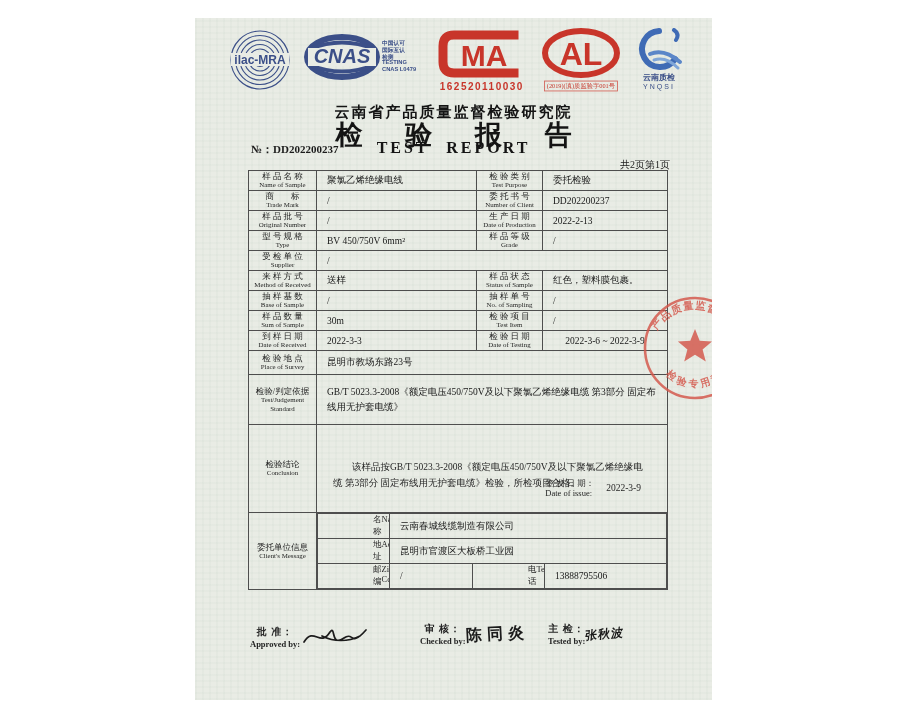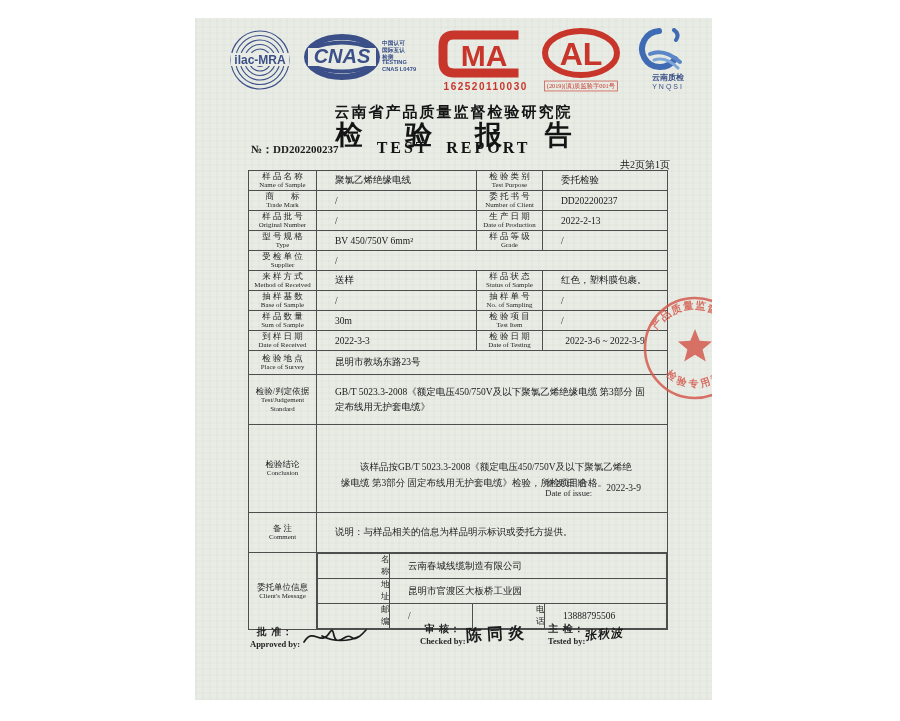--- a/index.html
+++ b/index.html
@@ -7,21 +7,21 @@
        font-family:"Liberation Serif", serif;}
   .paper{position:absolute;left:195px;top:18px;width:517px;height:682px;
     background-color:#e9ece5;
     background-image:
       repeating-linear-gradient(90deg, rgba(150,178,160,0.06) 0 2px, rgba(255,255,255,0) 2px 7px),
       repeating-linear-gradient(0deg, rgba(150,178,160,0.05) 0 2px, rgba(255,255,255,0) 2px 6px);
     overflow:hidden;color:#262626;}
   
   .logos{position:absolute;top:10px;left:33px;width:456px;height:66px;
          display:flex;justify-content:space-between;align-items:flex-start;}
-  .logo-block{display:flex;flex-direction:column;align-items:flex-end;}
+  .logo-block{display:flex;flex-direction:column;align-items:center;}
   .cnas-wrap{display:flex;align-items:center;gap:2px;margin-top:6px;}
   .cnas-side{font-family:"Liberation Sans",sans-serif;font-size:7px;line-height:1.12;
              color:#3b4f88;font-weight:bold;transform:scale(.82);transform-origin:left center;}
   .cma-number{font-family:"Liberation Sans",sans-serif;font-size:10px;font-weight:bold;
               color:#c8352a;letter-spacing:1.5px;margin-top:1px;}
   .cal-caption{font-size:7px;color:#c8352a;border:1px solid #d4695f;padding:0 2px;
                margin-top:2px;white-space:nowrap;transform:scale(.9);}
   .ynqsi-cap1{font-size:8px;font-weight:bold;color:#3b4f88;margin-top:0;}
   .ynqsi-cap2{font-family:"Liberation Sans",sans-serif;font-size:7px;letter-spacing:2px;color:#3b4f88;}
   
@@ -29,21 +29,21 @@
              font-size:15px;font-weight:bold;letter-spacing:2px;color:#141414;}
   .title-cn{position:absolute;top:99px;left:0;width:100%;text-align:center;
             font-size:27px;font-weight:bold;letter-spacing:18px;text-indent:18px;color:#141414;}
   .no-line{position:absolute;top:124px;left:56px;font-size:11px;font-weight:bold;color:#1c1c1c;}
   .title-en{position:absolute;top:121px;left:0;width:100%;text-align:center;
             font-size:16px;font-weight:bold;letter-spacing:3px;word-spacing:10px;color:#141414;}
   .pagination{position:absolute;top:140px;right:42px;font-size:10px;color:#1c1c1c;}
   
   .report-table{position:absolute;top:152px;left:53px;border-collapse:collapse;
                 width:419px;table-layout:fixed;}
-  .report-table td{border:1px solid #4e4e4e;padding:0 18px;vertical-align:middle;overflow:hidden;}
+  .report-table td{border:1px solid #4e4e4e;padding:0 10px;vertical-align:middle;overflow:hidden;}
   td.lab{text-align:center;padding:0 1px;}
   .lab .cn{font-size:8.5px;line-height:1.2;color:#1f1f1f;white-space:nowrap;}
   .lab .en{font-size:7.5px;line-height:1.1;color:#1f1f1f;white-space:nowrap;transform:scale(.92);}
   td.val{font-size:9.5px;color:#181818;}
   tr.h20{height:20px}tr.h24{height:24px}tr.h50{height:50px}tr.h88{height:88px}tr.h40{height:40px}
   .std-val{line-height:1.55;padding:2px 4px;}
   .concl-cell{position:relative;vertical-align:top;}
   .concl-text{font-size:9.5px;line-height:1.6;text-indent:2em;padding:14px 8px 0 6px;}
   .issue{position:absolute;right:26px;bottom:13px;display:flex;align-items:center;gap:12px;}
   .issue-labels{font-size:8.5px;line-height:1.25;text-align:left;}
@@ -290,27 +290,20 @@
         <div class="issue">
           <div class="issue-labels">
             <div>签 发 日 期：</div>
             <div>Date of issue:</div>
           </div>
           <div class="issue-date">2022-3-9</div>
         </div>
       </td>
     </tr>
 
-    <tr class="h40">
-      <td class="lab">
-        <div class="cn">备 注</div>
-            <div class="en">Comment</div>
-          </td>
-      <td class="val" colspan="3">说明：与样品相关的信息为样品明示标识或委托方提供。</td>
-    </tr>
 
     <tr style="height:45px">
       <td class="lab">
         <div class="cn">委托单位信息</div>
             <div class="en">Client's Message</div>
           </td>
       <td colspan="3" style="padding:0">
         <table class="inner-table">
           <colgroup>
                 <col style="width:72px">

